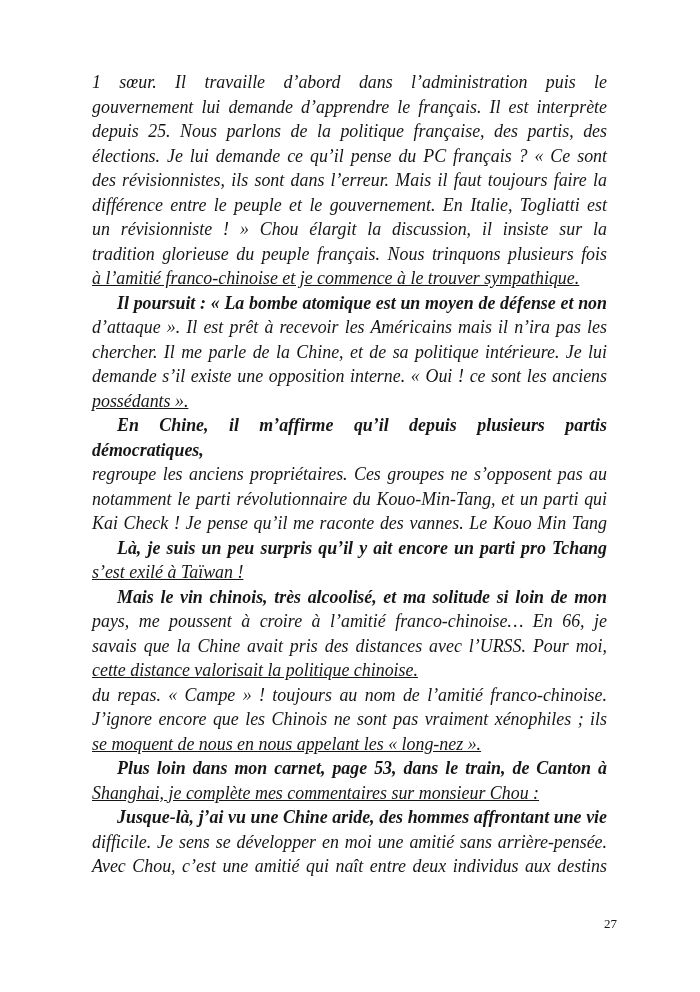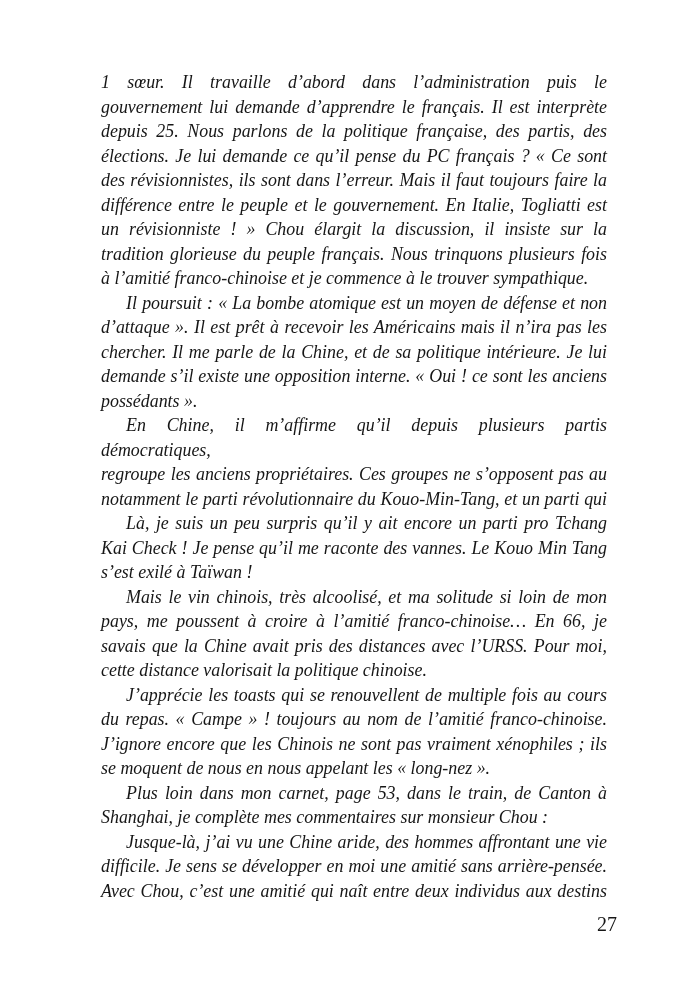--- a/index.html
+++ b/index.html
@@ -26,37 +26,38 @@
     font-size: 17.9px;
     line-height: 24.5px;
   }
   .paragraph { margin: 0; }
   .line {
     text-align: justify;
     text-align-last: justify;
     -moz-text-align-last: justify;
     text-justify: inter-word;
     white-space: normal;
-    margin-left: 9px;
   }
   .line.para-end {
     text-align-last: left;
+    text-decoration: underline;
     -moz-text-align-last: left;
   }
   .line.indent {
     text-indent: 25px;
+    font-weight: bold;
   }
   .page-number {
     position: absolute;
     top: 913px;
     left: 92px;
     width: 525px;
     text-align: right;
     font-style: normal;
-    font-size: 20px;
+    font-size: 13px;
     line-height: 22px;
     color: #161616;
   }
 </style>
 </head>
 <body>
 
 <div class="page">
   <main class="text-block">
       <div class="paragraph">
@@ -76,32 +77,31 @@
         <div class="line">chercher. Il me parle de la Chine, et de sa politique intérieure. Je lui</div>
         <div class="line">demande s’il existe une opposition interne. « Oui ! ce sont les anciens</div>
         <div class="line para-end">possédants ».</div>
       </div>
       <div class="paragraph">
         <div class="line indent">En Chine, il m’affirme qu’il depuis plusieurs partis démocratiques,</div>
         <div class="line">regroupe les anciens propriétaires. Ces groupes ne s’opposent pas au</div>
         <div class="line">notamment le parti révolutionnaire du Kouo-Min-Tang, et un parti qui</div>
       </div>
       <div class="paragraph">
+        <div class="line">Kai Check ! Je pense qu’il me raconte des vannes. Le Kouo Min Tang</div>
         <div class="line indent">Là, je suis un peu surpris qu’il y ait encore un parti pro Tchang</div>
-        <div class="line">Kai Check ! Je pense qu’il me raconte des vannes. Le Kouo Min Tang</div>
         <div class="line para-end">s’est exilé à Taïwan !</div>
       </div>
       <div class="paragraph">
         <div class="line indent">Mais le vin chinois, très alcoolisé, et ma solitude si loin de mon</div>
         <div class="line">pays, me poussent à croire à l’amitié franco-chinoise… En 66, je</div>
         <div class="line">savais que la Chine avait pris des distances avec l’URSS. Pour moi,</div>
         <div class="line para-end">cette distance valorisait la politique chinoise.</div>
       </div>
       <div class="paragraph">
-        <div class="line indent">J’apprécie les toasts qui se renouvellent de multiple fois au cours</div>
         <div class="line">du repas. « Campe » ! toujours au nom de l’amitié franco-chinoise.</div>
         <div class="line">J’ignore encore que les Chinois ne sont pas vraiment xénophiles ; ils</div>
         <div class="line para-end">se moquent de nous en nous appelant les « long-nez ».</div>
       </div>
       <div class="paragraph">
         <div class="line indent">Plus loin dans mon carnet, page 53, dans le train, de Canton à</div>
         <div class="line para-end">Shanghai, je complète mes commentaires sur monsieur Chou :</div>
       </div>
       <div class="paragraph">
         <div class="line indent">Jusque-là, j’ai vu une Chine aride, des hommes affrontant une vie</div>

